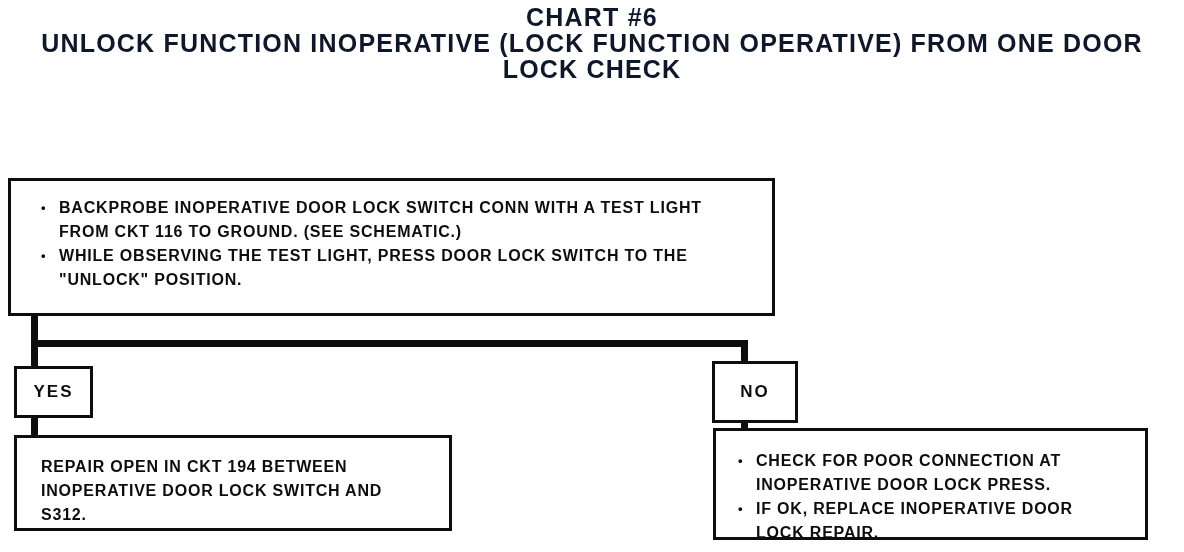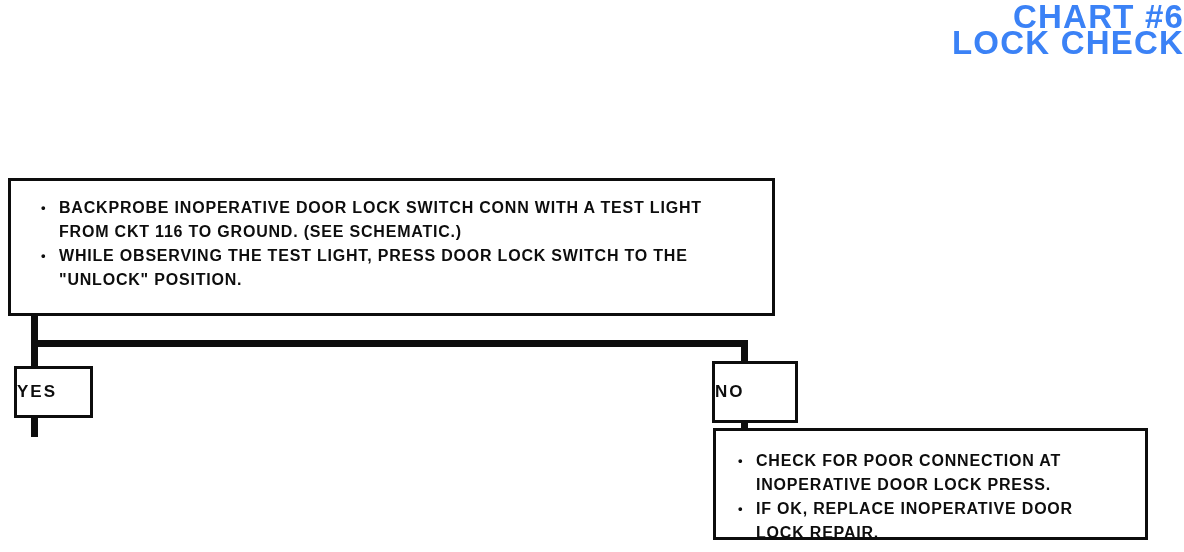--- a/index.html
+++ b/index.html
@@ -15,25 +15,25 @@
     font-family: "Liberation Sans", sans-serif;
     font-weight: bold;
     color: #0d0d0d;
     overflow: hidden;
   }
   .title-block {
     position: absolute;
     top: 4px;
     left: 0;
     width: 1184px;
-    text-align: right;
-    font-size: 33px;
+    text-align: center;
+    font-size: 25px;
     line-height: 26px;
     letter-spacing: 1.2px;
-    color: #3b82f6;
+    color: #0f172a;
   }
   .box {
     position: absolute;
     border: 3px solid #0d0d0d;
     background: #ffffff;
     box-sizing: border-box;
     font-size: 16px;
     line-height: 24px;
     letter-spacing: 0.8px;
     color: #0d0d0d;
@@ -59,20 +59,21 @@
   .plain-line {
     padding-left: 18px;
   }
   .connector {
     position: absolute;
     background: #0d0d0d;
   }
   .label-box {
     display: flex;
     align-items: center;
+    justify-content: center;
     font-size: 17px;
     letter-spacing: 2px;
   }
   .yes-box {
     left: 14px;
     top: 366px;
     width: 79px;
     height: 52px;
   }
   .no-box {
@@ -96,20 +97,21 @@
     padding: 18px 30px 0 22px;
   }
 </style>
 </head>
 <body>
 
 <div class="page">
 
   <div class="title-block">
     <div>CHART #6</div>
+    <div>UNLOCK FUNCTION INOPERATIVE (LOCK FUNCTION OPERATIVE) FROM ONE DOOR</div>
     <div>LOCK CHECK</div>
   </div>
 
   <div class="box question-box">
     <div class="bullet-row">
       <span class="bullet-glyph">•</span>
       <span class="bullet-text">BACKPROBE INOPERATIVE DOOR LOCK SWITCH CONN WITH A TEST LIGHT FROM CKT 116 TO GROUND. (SEE SCHEMATIC.)</span>
     </div>
     <div class="bullet-row">
       <span class="bullet-glyph">•</span>
@@ -125,20 +127,23 @@
   <div class="connector" style="left:741px; top:414px; width:7px; height:16px;"></div>
 
   <div class="box label-box yes-box">
     <span>YES</span>
   </div>
 
   <div class="box label-box no-box">
     <span>NO</span>
   </div>
 
+  <div class="box yes-result-box">
+    <div>REPAIR OPEN IN CKT 194 BETWEEN INOPERATIVE DOOR LOCK SWITCH AND S312.</div>
+  </div>
 
   <div class="box no-result-box">
     <div class="bullet-row">
       <span class="bullet-glyph">•</span>
       <span class="bullet-text">CHECK FOR POOR CONNECTION AT INOPERATIVE DOOR LOCK PRESS.</span>
     </div>
     <div class="bullet-row">
       <span class="bullet-glyph">•</span>
       <span class="bullet-text">IF OK, REPLACE INOPERATIVE DOOR LOCK REPAIR.</span>
     </div>

